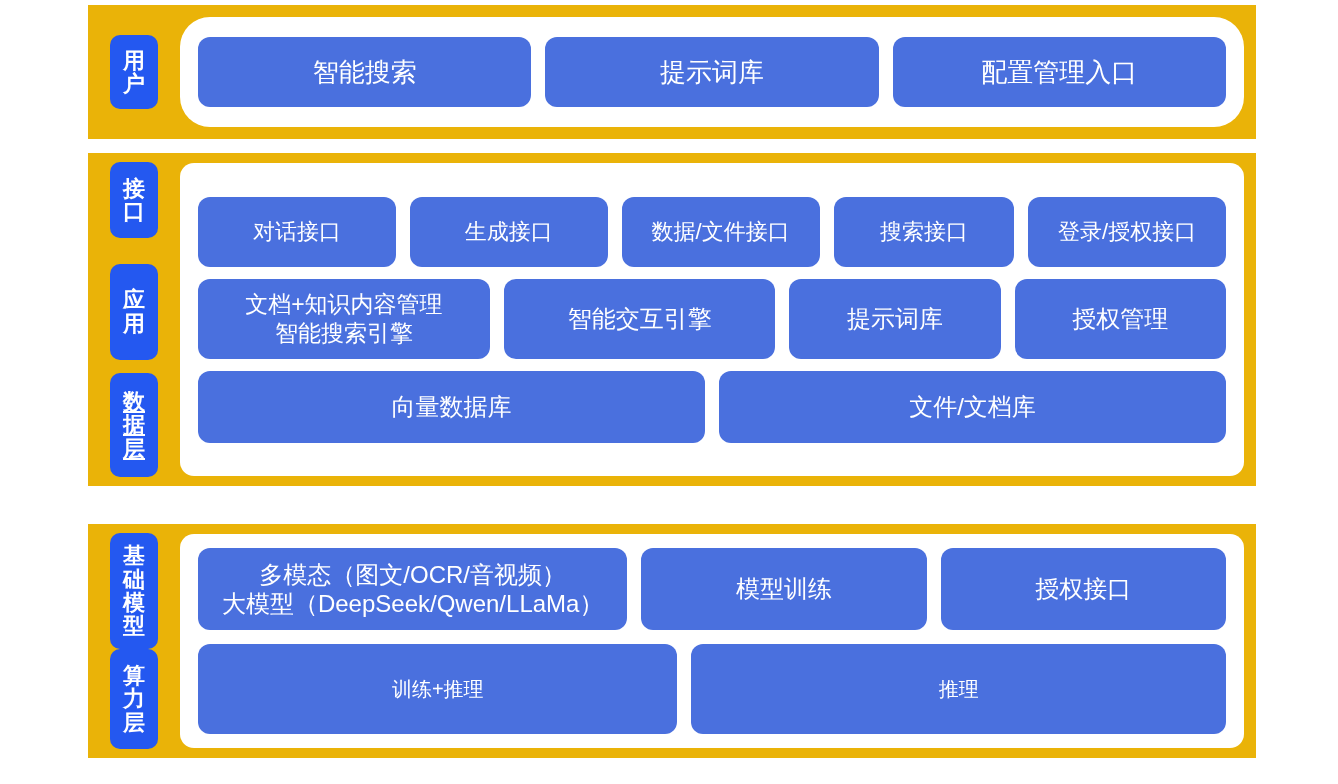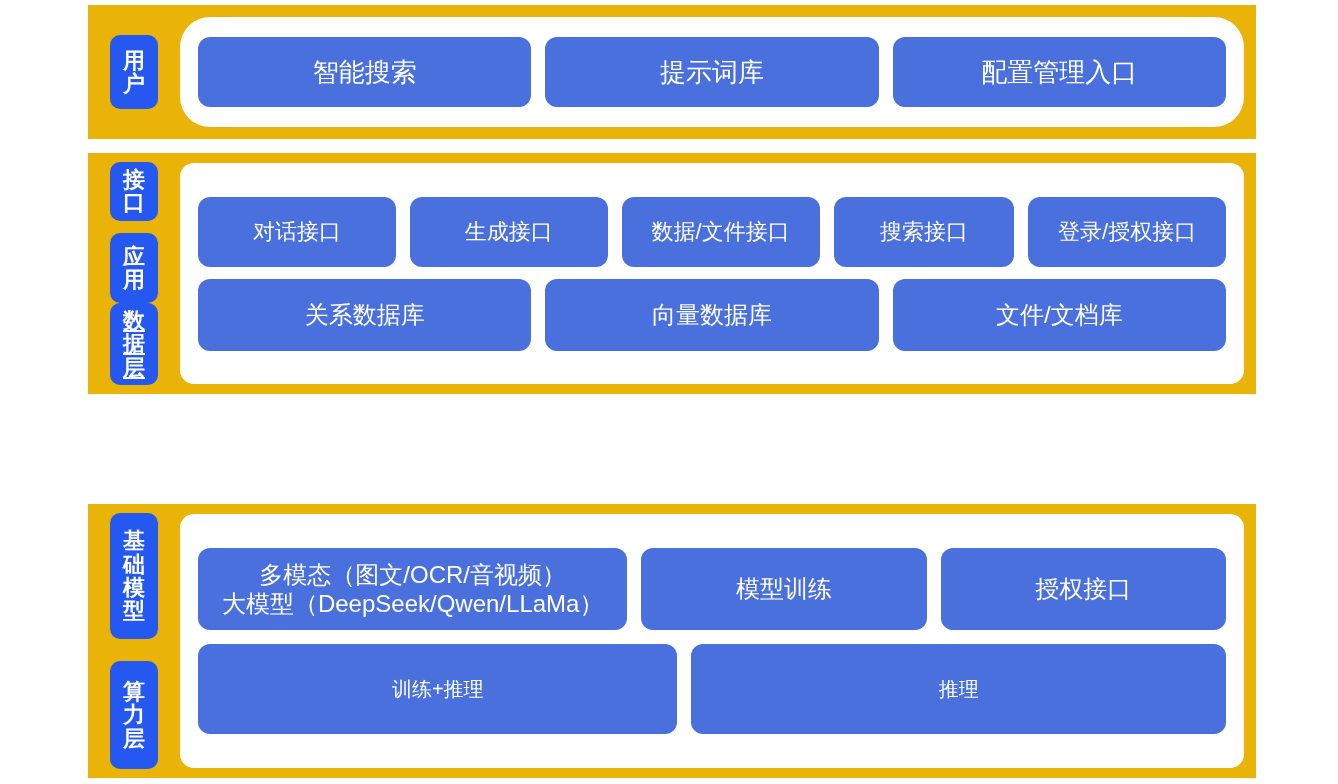--- a/index.html
+++ b/index.html
@@ -26,22 +26,22 @@
     position: absolute;
     left: 88px;
     width: 1168px;
     background: #eab308;
     box-sizing: border-box;
     display: flex;
     flex-direction: row;
     align-items: stretch;
   }
   .band-user   { top: 5px;   height: 134px; }
-  .band-core   { top: 153px; height: 241px; }
-  .band-infra  { top: 504px; height: 274px; }
+  .band-core   { top: 153px; height: 333px; }
+  .band-infra  { top: 524px; height: 234px; }
 
   
   .rail {
     width: 92px;
     flex: 0 0 92px;
     display: flex;
     flex-direction: column;
     align-items: center;
     justify-content: center;
     padding: 8px 0;
@@ -170,23 +170,29 @@
     <div class="panel panel-core">
 
       <div class="row row-ifc">
         <div class="card" style="flex:1.03 1 0">对话接口</div>
         <div class="card" style="flex:1.03 1 0">生成接口</div>
         <div class="card" style="flex:1.03 1 0">数据/文件接口</div>
         <div class="card" style="flex:0.93 1 0">搜索接口</div>
         <div class="card" style="flex:1.03 1 0">登录/授权接口</div>
       </div>
 
+      <div class="row row-app">
+        <div class="card multi" style="flex:1.35 1 0">文档+知识内容管理
+智能搜索引擎</div>
+        <div class="card" style="flex:1.25 1 0">智能交互引擎</div>
+        <div class="card" style="flex:0.95 1 0">提示词库</div>
+        <div class="card" style="flex:0.95 1 0">授权管理</div>
+      </div>
 
       <div class="row row-data">
-        <div class="card">关系数据库</div>
         <div class="card">向量数据库</div>
         <div class="card">文件/文档库</div>
       </div>
 
     </div>
   </div>
 
   <div class="band band-infra">
     <div class="rail rail-infra">
       <div class="chip chip-model">

